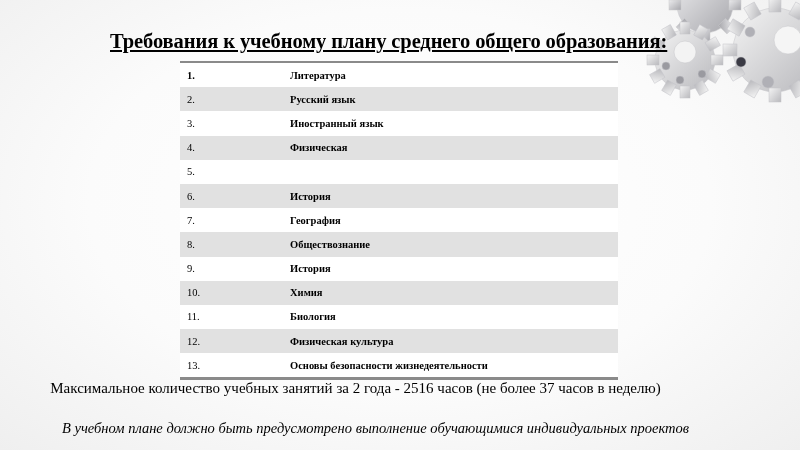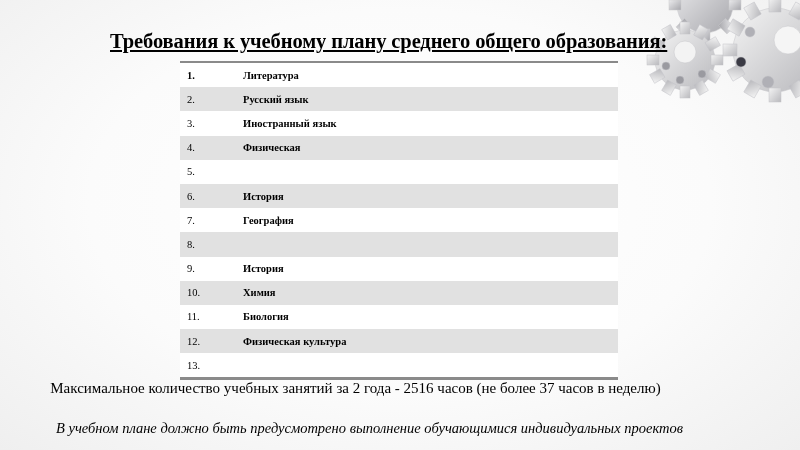--- a/index.html
+++ b/index.html
@@ -21,27 +21,27 @@
       position: absolute; left: 180px; top: 61px; width: 438px;
       border-top: 2px solid #8a8a8a; border-bottom: 3px solid #8a8a8a;
     }
     .row {
       display: flex; align-items: center; height: 24.2px;
       font-size: 10.5px; font-weight: bold; background: #ffffff;
     }
     .row.alt { background: #e1e1e1; }
     .row .num { width: 63px; padding-left: 7px; box-sizing: border-box; font-weight: normal; }
     .row.first .num { font-weight: bold; }
-    .row .name { flex: 1; }
+    .row .name { flex: 1; margin-left: 47px; }
     .note {
       position: absolute; left: 0; width: 711px; text-align: center;
       top: 380px; font-size: 15px; white-space: nowrap;
     }
     .italic-note {
-      position: absolute; left: 56px; top: 420px; font-size: 14.5px;
+      position: absolute; left: 62px; top: 420px; font-size: 14.5px;
       font-style: italic; white-space: nowrap;
     }
   </style>
 </head>
 <body>
 
 <svg class="gears" viewBox="0 0 200 110">
   <defs>
     <linearGradient id="g1" x1="0" y1="0" x2="1" y2="1">
       <stop offset="0" stop-color="#f4f4f4"></stop>
@@ -135,36 +135,38 @@
   <div class="row alt">
     <span class="num">6.</span>
     <span class="name">История</span>
   </div>
   <div class="row">
     <span class="num">7.</span>
     <span class="name">География</span>
   </div>
   <div class="row alt">
     <span class="num">8.</span>
+    <span class="name">Обществознание</span>
   </div>
   <div class="row">
     <span class="num">9.</span>
     <span class="name">История</span>
   </div>
   <div class="row alt">
     <span class="num">10.</span>
     <span class="name">Химия</span>
   </div>
   <div class="row">
     <span class="num">11.</span>
     <span class="name">Биология</span>
   </div>
   <div class="row alt">
     <span class="num">12.</span>
     <span class="name">Физическая культура</span>
   </div>
   <div class="row">
     <span class="num">13.</span>
+    <span class="name">Основы безопасности жизнедеятельности</span>
   </div>
 </div>
 
 <div class="note">Максимальное количество учебных занятий за 2 года - 2516 часов (не более 37 часов в неделю)</div>
 <div class="italic-note">В учебном плане должно быть предусмотрено выполнение обучающимися индивидуальных проектов</div>
 
 </body></html>

